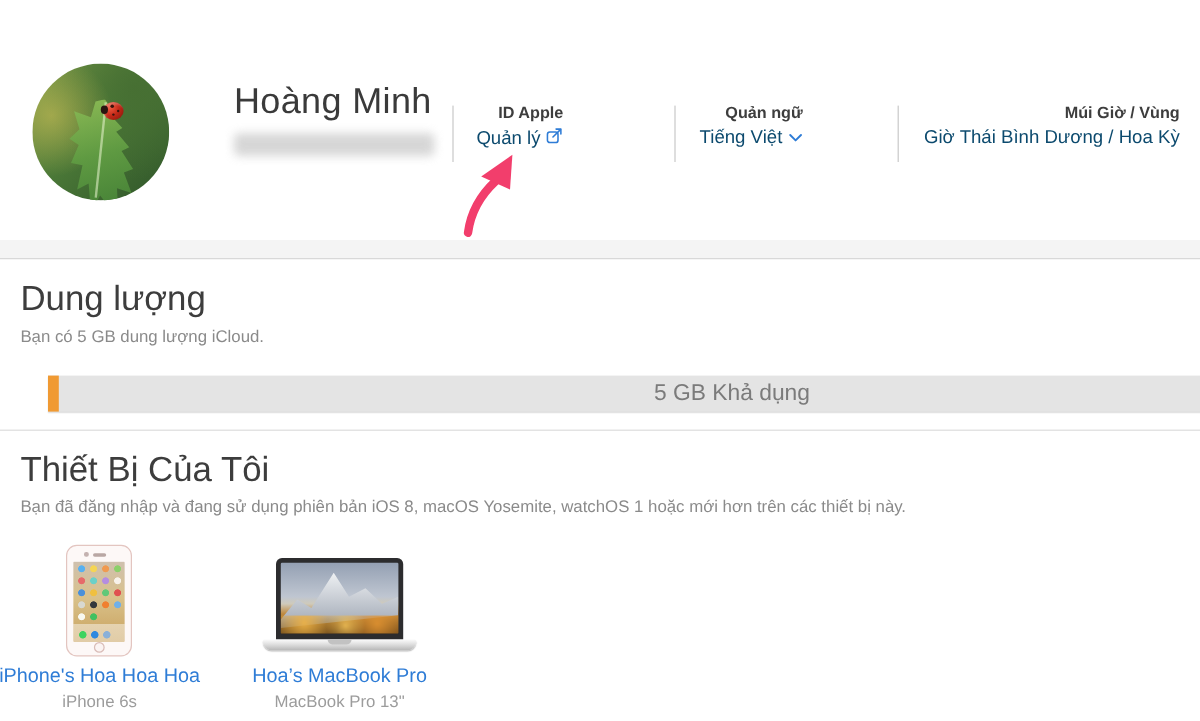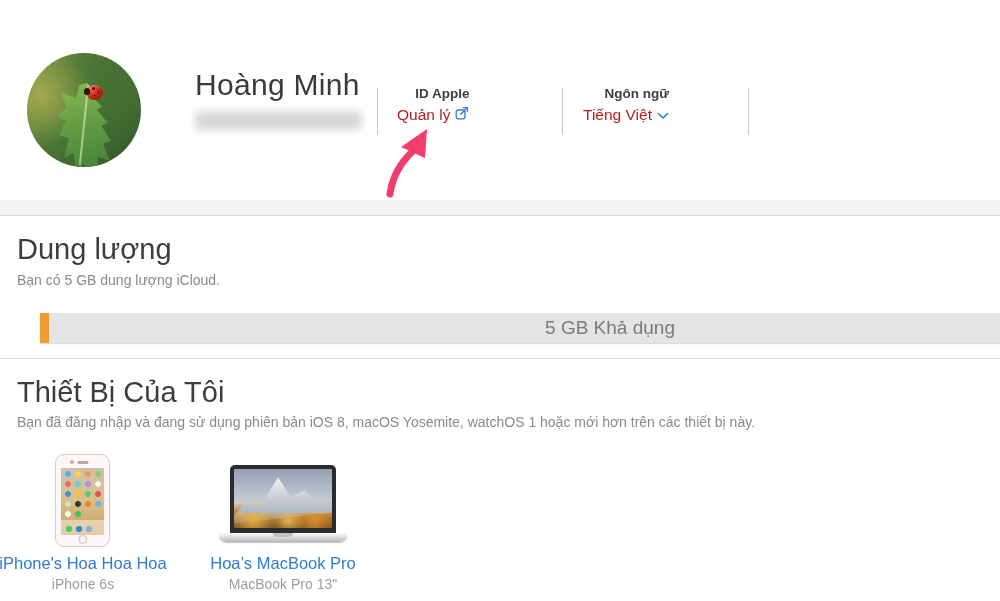--- a/index.html
+++ b/index.html
@@ -38,21 +38,21 @@
     box-shadow:5px 4px 0 -0.5px #3a120c, 1px 7px 0 -0.5px #3a120c; }
   .profile-name { position:absolute; left:195px; top:68px; font-size:30px; font-weight:400;
     color:#3a3a3a; letter-spacing:.3px; }
   .email-redacted { position:absolute; left:195px; top:111px; width:167px; height:19px;
     border-radius:4px; background:#c9c9c9; filter:blur(4px); opacity:.75; }
   .vdiv { position:absolute; top:88px; width:1px; height:47px; background:#c9c9c9; }
   .vdiv.d1 { left:377px; } .vdiv.d2 { left:562px; } .vdiv.d3 { left:748px; }
   .hcol { position:absolute; top:86px; white-space:nowrap;text-align:right; }
   .hcol .hlabel { display:block; font-size:13.5px; font-weight:700; color:#3d3d3d; margin-bottom:5px; }
   .hcol .hlink { display:inline-flex; align-items:center; gap:5px; font-size:15.5px;
-    color:#b91c1c; cursor:pointer; text-decoration:none; }
+    color:#0c4a6e; cursor:pointer; text-decoration:none; }
   .col-appleid { left:397px; } .col-language { left:583px; } .col-timezone { left:770px; }
   .ext-icon, .chev-icon { display:inline-block; }
   
   .annotation-arrow { position:absolute; left:372px; top:118px; pointer-events:none; }
   
   .gray-band { position:absolute; left:0; top:200px; width:1000px; height:16px;
     background:#f4f4f4; border-bottom:1px solid #d8d8d8; }
   .rule2 { position:absolute; left:0; top:358px; width:1000px; height:1px; background:#dcdcdc; }
   
   .section-title { position:absolute; left:17px; font-size:29px; font-weight:400; color:#3d3d3d; }
@@ -146,33 +146,37 @@
         <rect x="1.2" y="4" width="8.8" height="8.8" rx="2" stroke="#2e7cd6" stroke-width="1.3"></rect>
         <path d="M5.8 8.2 L12 2" stroke="#2e7cd6" stroke-width="1.3" stroke-linecap="round"></path>
         <path d="M8.4 1.6 H12.4 V5.6" stroke="#2e7cd6" stroke-width="1.3" stroke-linecap="round" stroke-linejoin="round" fill="none"></path>
       </svg>
     </span>
   </a>
 </div>
 
 <div class="vdiv d2"></div>
 <div class="hcol col-language">
-  <span class="hlabel">Ngôn ngữ</span>
+  <span class="hlabel">Quản ngữ</span>
   <a class="hlink">
     <span>Tiếng Việt</span>
     <span class="chev-icon">
       <svg width="12" height="8" viewBox="0 0 12 8" fill="none">
         <path d="M1.5 1.5 L6 6 L10.5 1.5" stroke="#2e7cd6" stroke-width="1.6" stroke-linecap="round" stroke-linejoin="round"></path>
       </svg>
     </span>
   </a>
 </div>
 
 <div class="vdiv d3"></div>
 <div class="hcol col-timezone">
+  <span class="hlabel">Múi Giờ / Vùng</span>
+  <a class="hlink">
+    <span>Giờ Thái Bình Dương / Hoa Kỳ</span>
+  </a>
 </div>
 
 <svg class="annotation-arrow" width="70" height="82" viewBox="0 0 70 82">
   <path d="M 18 76 C 20 61, 27 46, 41 33" stroke="#f23e6c" stroke-width="7" stroke-linecap="round" fill="none"></path>
   <polygon points="55,11 29,29 53,40" fill="#f23e6c"></polygon>
 </svg>
 
 <div class="gray-band"></div>
 
 <h1 class="section-title t-storage">Dung lượng</h1>

